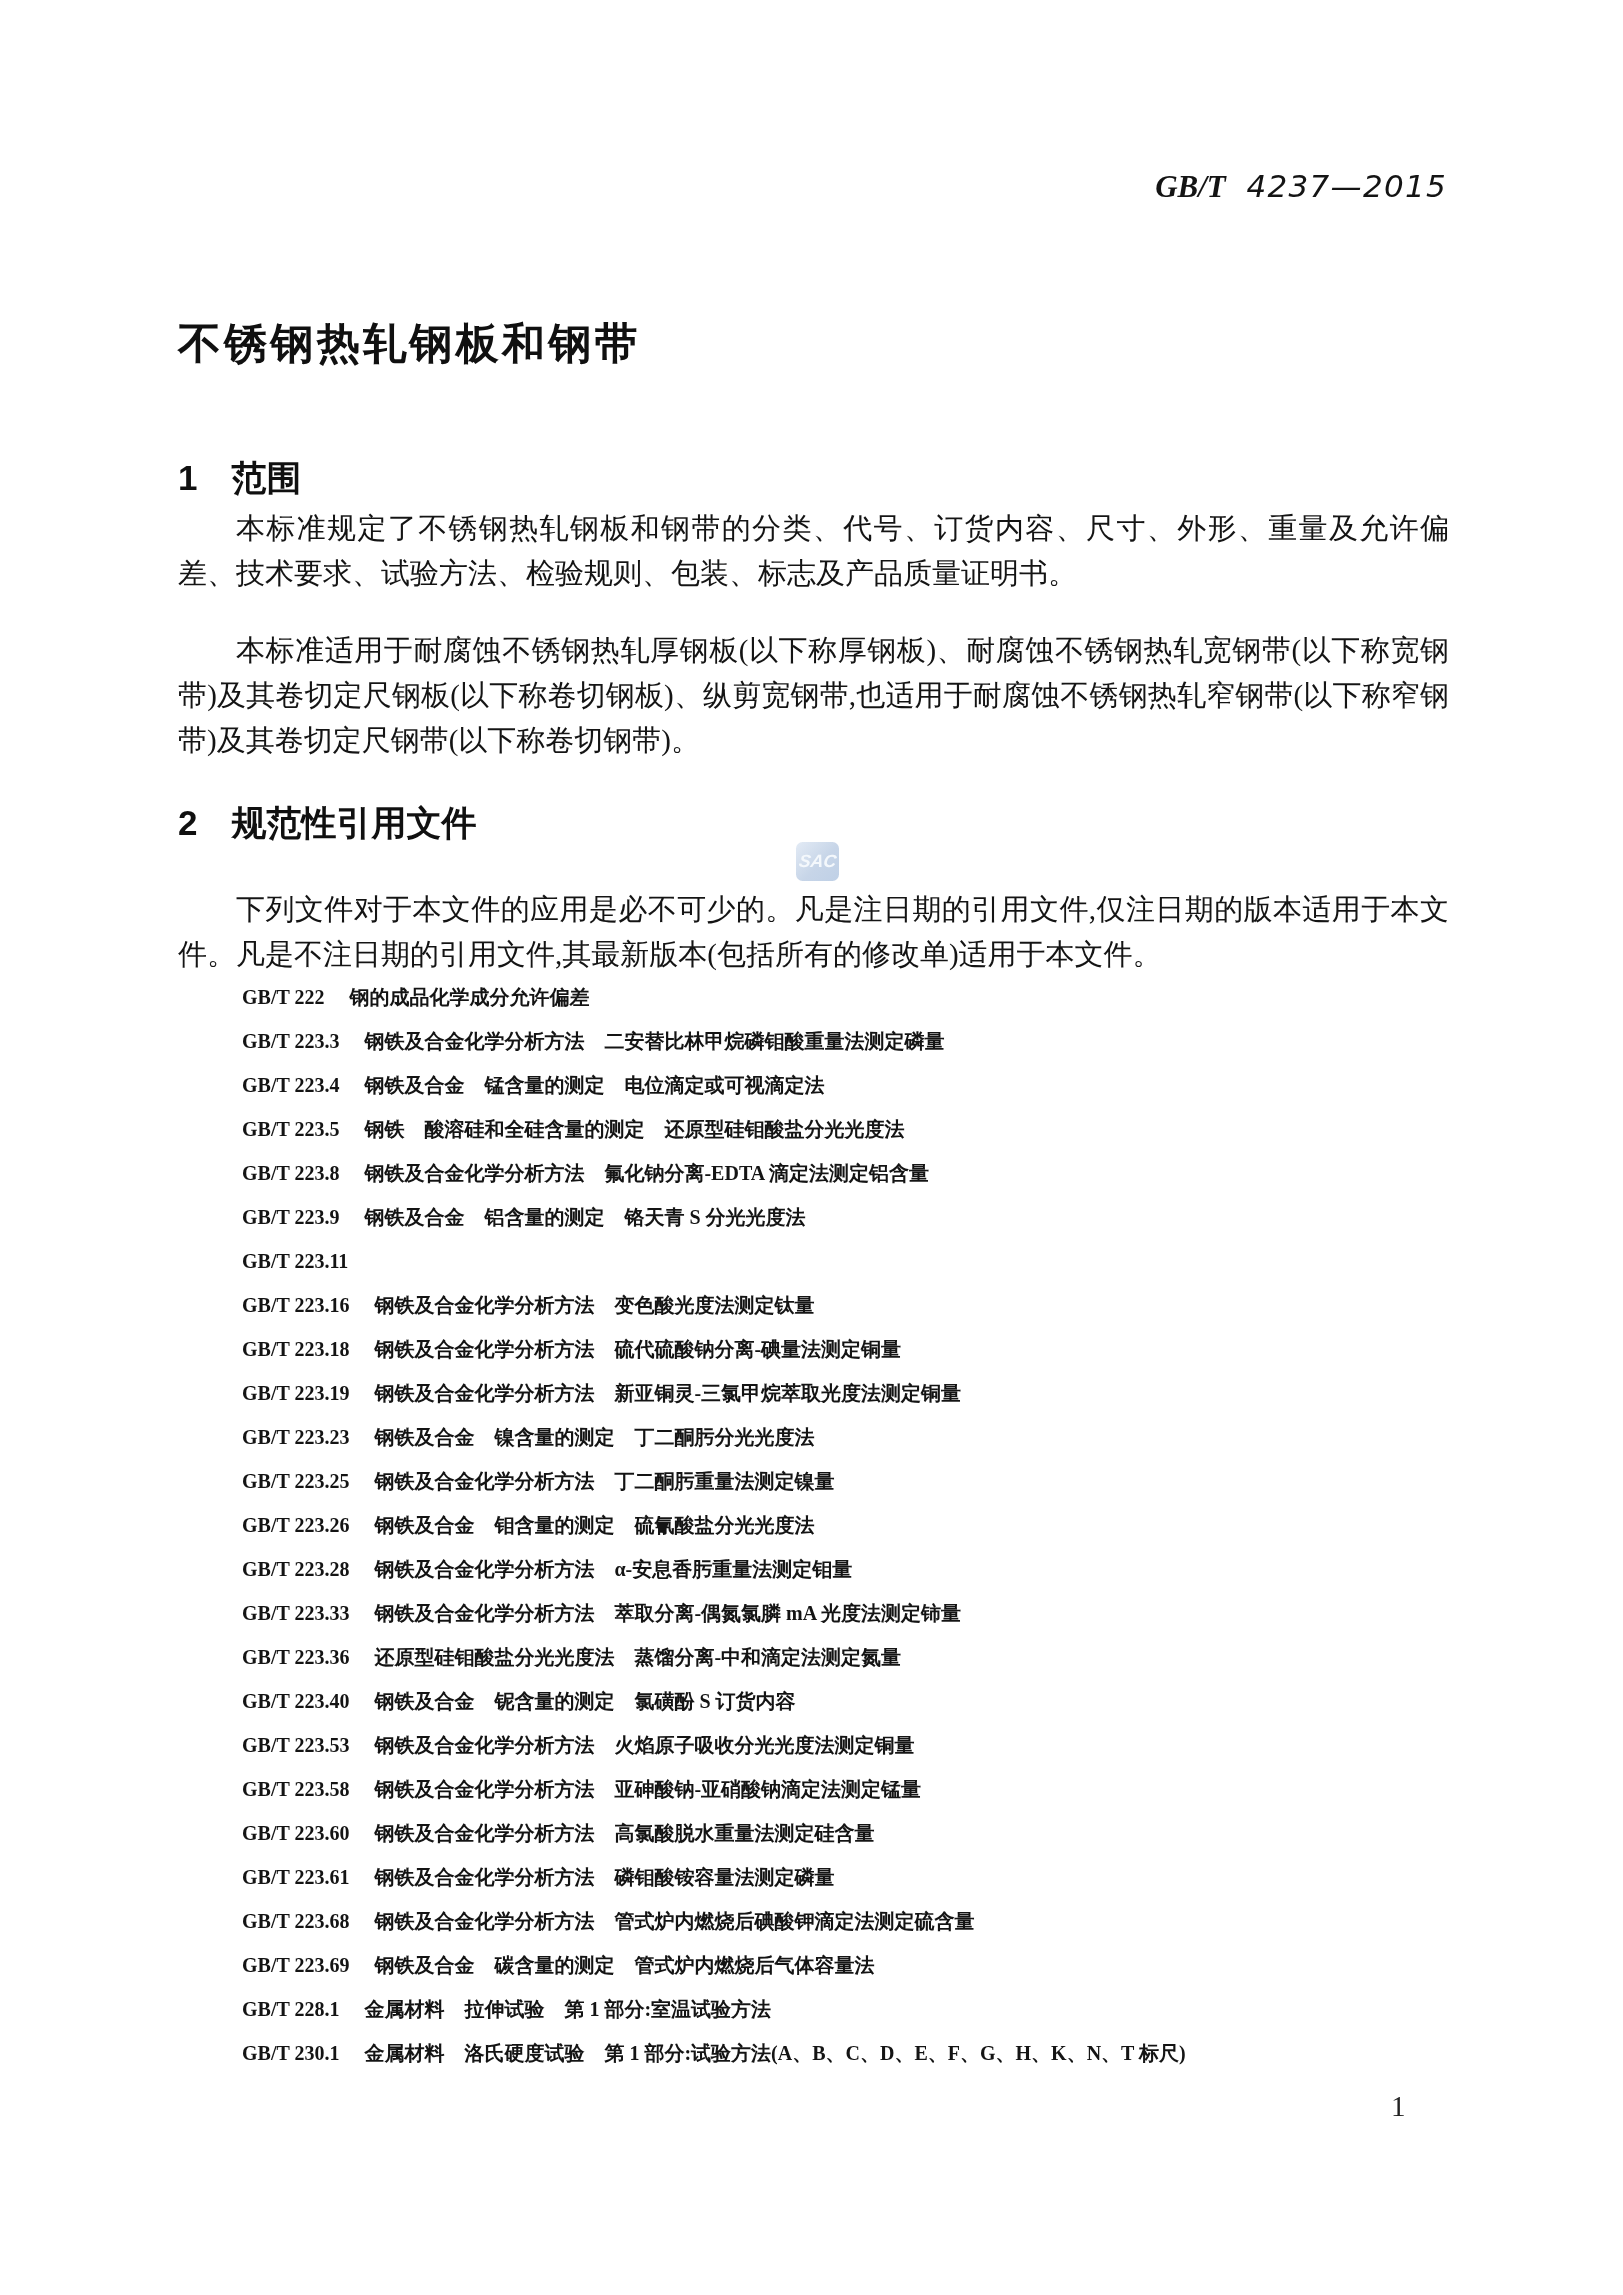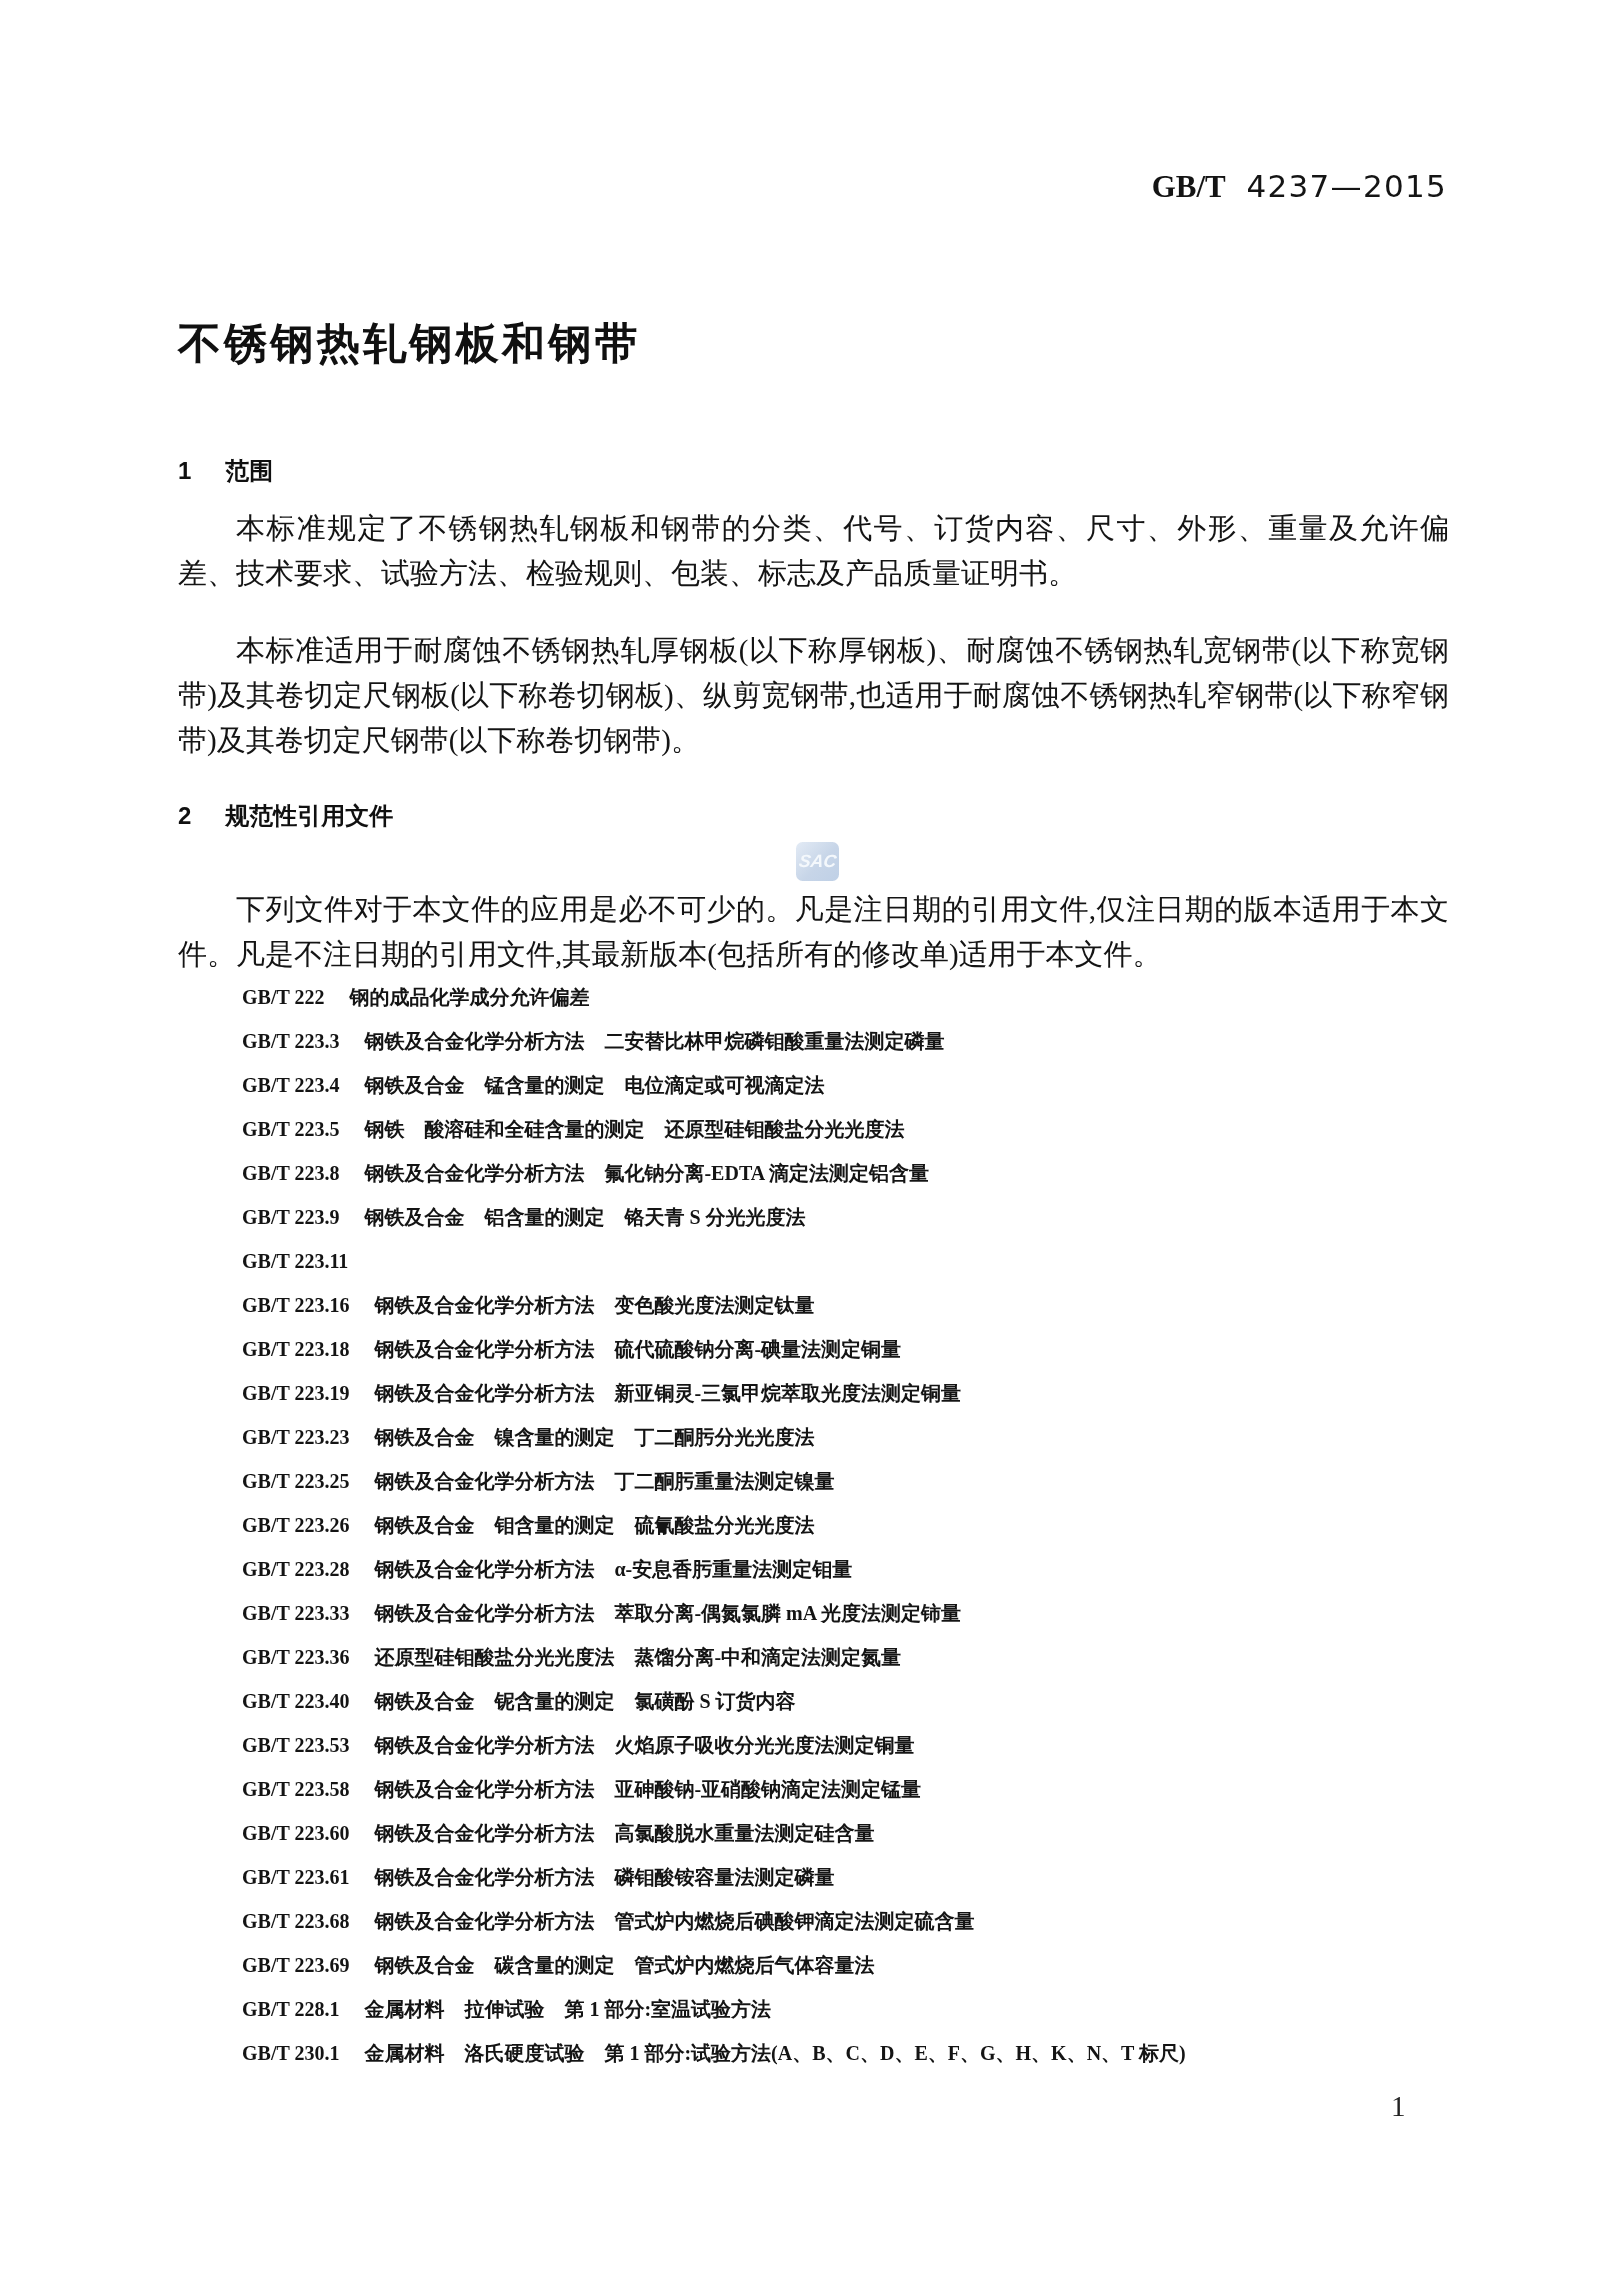--- a/index.html
+++ b/index.html
@@ -16,20 +16,21 @@
   }
 
   
   .doc-header {
     position: absolute;
     top: 169px;
     right: 176px;
     font-size: 31px;
     line-height: 1.15;
     white-space: nowrap;
+    font-style: italic;
   }
   .code-prefix {
     font-family: "Liberation Serif", "DejaVu Serif", serif;
     font-weight: bold;
   }
   .code-number {
     font-family: "DejaVu Sans", "Liberation Sans", sans-serif;
     margin-left: 13px;
     letter-spacing: 1.3px;
   }
@@ -46,21 +47,21 @@
     font-size: 43px;
     letter-spacing: 3.3px;
     color: #101010;
   }
 
   .sec-heading {
     position: absolute;
     left: 178px;
     font-family: "Liberation Sans", "DejaVu Sans", sans-serif;
     font-weight: bold;
-    font-size: 24px;
+    font-size: 35px;
     line-height: 1.2;
     color: #101010;
     white-space: nowrap;
   }
   #sec1-heading { top: 457px; }
   #sec2-heading { top: 802px; }
   .sec-num { display: inline-block; margin-right: 34px; font-family: "Liberation Sans", "DejaVu Sans", sans-serif; }
 
   .body-para {
     position: absolute;

